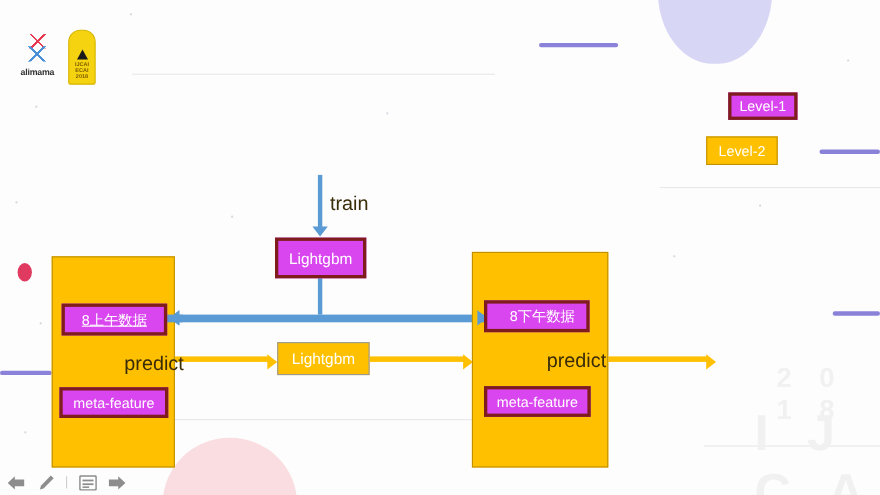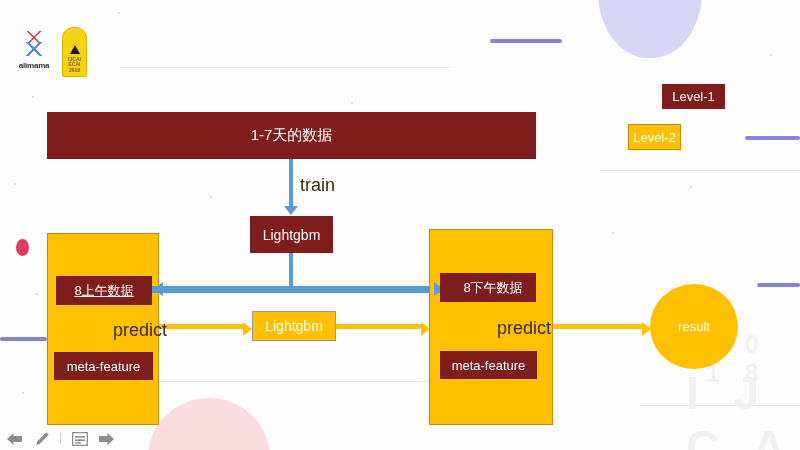--- a/index.html
+++ b/index.html
@@ -144,21 +144,21 @@
   .box {
     position: absolute;
     box-sizing: border-box;
     display: flex;
     align-items: center;
     justify-content: center;
     color: #ffffff;
     text-align: center;
   }
   .blue {
-    background: #7f1d1d;
+    background: #d946ef;
     border: 3px solid #7f1d1d;
   }
   .yellow {
     background: #ffc000;
     border: 1px solid #bf9000;
   }
   .top-data   { left: 47px;  top: 112px; width: 489px; height: 47px;  font-size: 15px; }
   .lgbm-blue  { left: 250px; top: 216px; width: 83px;  height: 37px;  font-size: 14px; }
   .panel-l    { left: 47px;  top: 233px; width: 112px; height: 192px; }
   .panel-r    { left: 429px; top: 229px; width: 124px; height: 196px; }
@@ -185,21 +185,21 @@
   .legend-box {
     position: absolute;
     box-sizing: border-box;
     display: flex;
     align-items: center;
     justify-content: center;
     color: #ffffff;
     font-size: 13px;
   }
   .legend-1 { left: 662px; top: 84px;  width: 63px; height: 25px; }
-  .legend-2 { left: 628px; top: 124px; width: 53px; height: 26px; }
+  .legend-2 { left: 642px; top: 124px; width: 65px; height: 26px; }
 
   
   .conn { position: absolute; }
   .conn.blue-fill  { background: #5b9bd5; }
   .conn.yellow-fill{ background: #ffc000; }
 
   .arrow-head { position: absolute; width: 0; height: 0; }
   .ah-down-blue {
     border-left: 7px solid transparent;
     border-right: 7px solid transparent;
@@ -319,33 +319,31 @@
   <div class="arrow-head ah-right-yellow" style="left:642px;top:322px"></div>
 
   <div class="box yellow panel-l"></div>
   <div class="box yellow panel-r"></div>
 
   <div class="conn blue-fill" style="left:146px;top:286px;width:20px;height:7px"></div>
   <div class="conn blue-fill" style="left:436px;top:286px;width:8px;height:7px"></div>
   <div class="arrow-head ah-left-blue" style="left:154px;top:282px"></div>
   <div class="arrow-head ah-right-blue" style="left:434px;top:282px"></div>
 
-  <div class="box blue top-data">1-7天的数据</div>
 
   <div class="box blue lgbm-blue">Lightgbm</div>
 
   <div class="box blue am-data">8上午数据</div>
   <div class="box blue meta-l">meta-feature</div>
 
   <div class="box blue pm-data">8下午数据</div>
   <div class="box blue meta-r">meta-feature</div>
 
   <div class="box yellow lgbm-yel">Lightgbm</div>
 
-  <div class="result">result</div>
 
   <div class="edge-label lbl-train">train</div>
   <div class="edge-label lbl-pred-l">predict</div>
   <div class="edge-label lbl-pred-r">predict</div>
 
   <div class="legend-box blue legend-1">Level-1</div>
   <div class="legend-box yellow legend-2">Level-2</div>
 
   <div class="toolbar">
     <div class="tb-icon">

